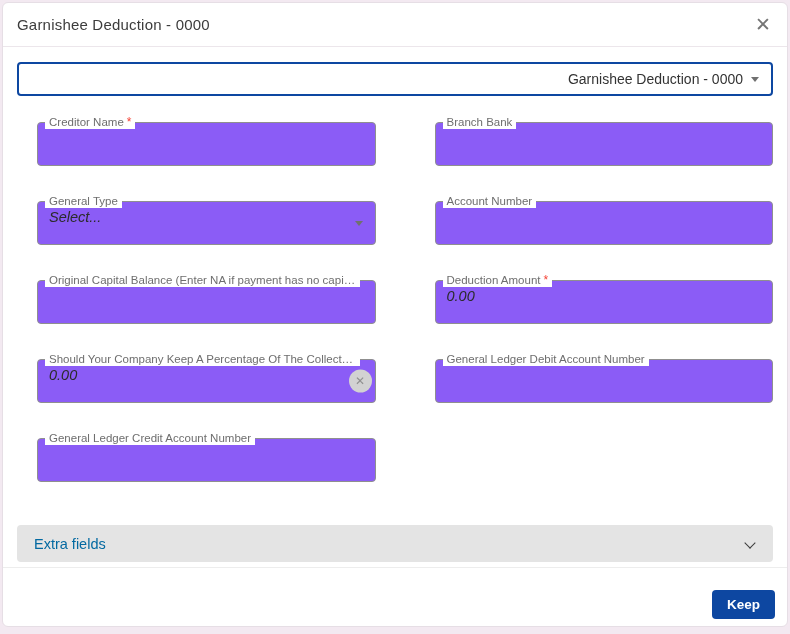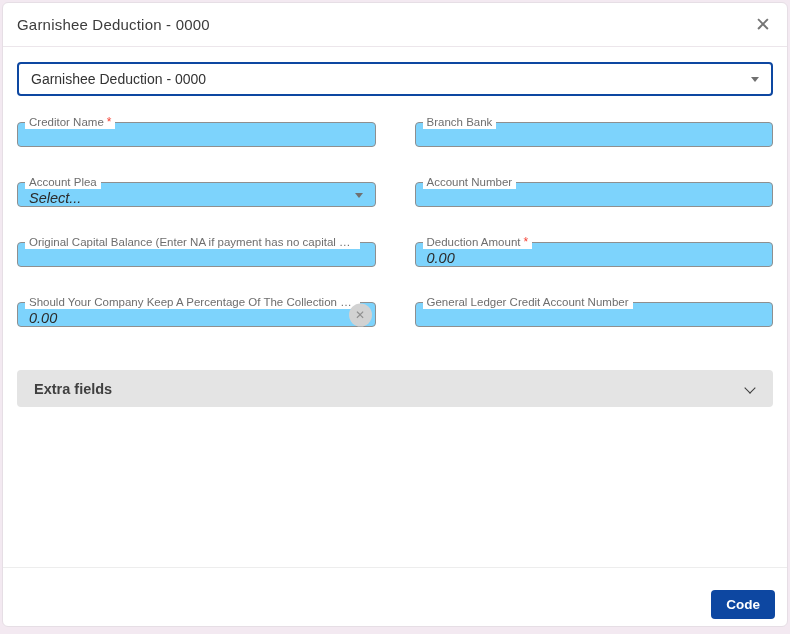--- a/index.html
+++ b/index.html
@@ -1,15 +1,15 @@
 <!DOCTYPE html>
 <html><head>
 <meta charset="utf-8">
 <style>
-  * { box-sizing: border-box; margin: 0; padding: 0; }
+  * { box-sizing: border-box; margin: 0; padding: 0; justify-content: flex-end; }
   html, body { width: 790px; height: 634px; }
   body {
     background: #f3e9f1;
     font-family: "Liberation Sans", "DejaVu Sans", sans-serif;
     position: relative;
     overflow: hidden;
   }
   .modal {
     position: absolute;
     top: 2px; left: 2px; right: 2px; bottom: 7px;
@@ -72,25 +72,26 @@
   
   .form-grid {
     margin-top: 26px;
     display: grid;
     grid-template-columns: 1fr 1fr;
     column-gap: 39px;
     row-gap: 35px;
   }
   .field {
     position: relative;
-    height: 25px;
+    height: 44px;
     border: 1px solid #8f8f8f;
     border-radius: 4px;
-    background: #7dd3fc;
+    background: #8b5cf6;
     cursor: text;
+    margin-left: 20px;
   }
   .field-label {
     position: absolute;
     top: -8px;
     left: 7px;
     max-width: calc(100% - 22px);
     background: #fff;
     padding: 0 4px;
     font-size: 11.5px;
     line-height: 14px;
@@ -132,22 +133,22 @@
     height: 37px;
     background: #e4e4e4;
     border-radius: 4px;
     display: flex;
     align-items: center;
     padding: 0 18px 0 17px;
     cursor: pointer;
   }
   .extra-label {
     font-size: 14.5px;
-    font-weight: bold;
-    color: #404040;
+    font-weight: normal;
+    color: #0369a1;
   }
   .chev {
     margin-left: auto;
     width: 10px; height: 10px;
     position: relative;
   }
   .chev::before {
     content: "";
     position: absolute;
     left: 1px; top: 0;
@@ -201,21 +202,21 @@
         <span class="field-value"></span>
       </div>
 
 
       <div class="field">
         <span class="field-label">Branch Bank</span>
         <span class="field-value"></span>
       </div>
 
       <div class="field">
-        <span class="field-label">Account Plea</span>
+        <span class="field-label">General Type</span>
         <span class="field-value">Select...</span>
         <span class="caret"></span>
       </div>
 
       <div class="field">
         <span class="field-label">Account Number</span>
         <span class="field-value"></span>
       </div>
 
 
@@ -229,32 +230,36 @@
         <span class="field-label"><span>Deduction Amount</span><span class="req">*</span></span>
         <span class="field-value">0.00</span>
       </div>
 
       <div class="field">
         <span class="field-label">Should Your Company Keep A Percentage Of The Collection Fee Plea…</span>
         <span class="field-value">0.00</span>
         <span class="clear-btn">✕</span>
       </div>
 
+      <div class="field">
+        <span class="field-label">General Ledger Debit Account Number</span>
+        <span class="field-value"></span>
+      </div>
 
       <div class="field">
         <span class="field-label">General Ledger Credit Account Number</span>
         <span class="field-value"></span>
       </div>
 
     </div>
 
     <div class="extra-bar">
       <span class="extra-label">Extra fields</span>
       <span class="chev"></span>
     </div>
 
   </div>
 
   <div class="modal-footer">
-    <button class="save-btn">Code</button>
+    <button class="save-btn">Keep</button>
   </div>
 
 </div>
 
 </body></html>

